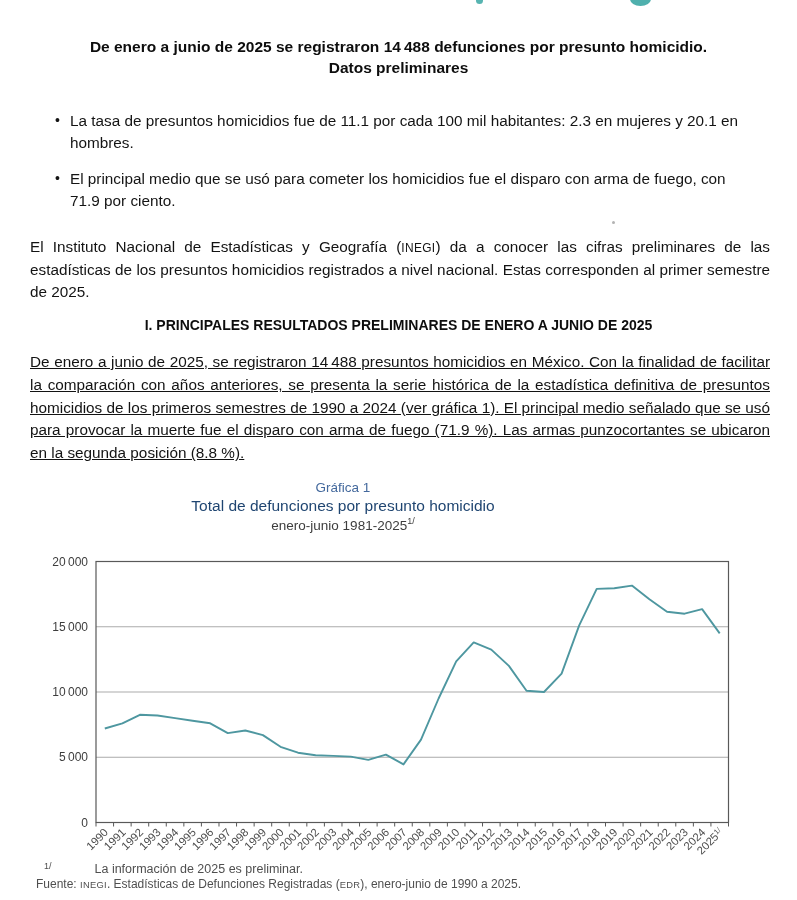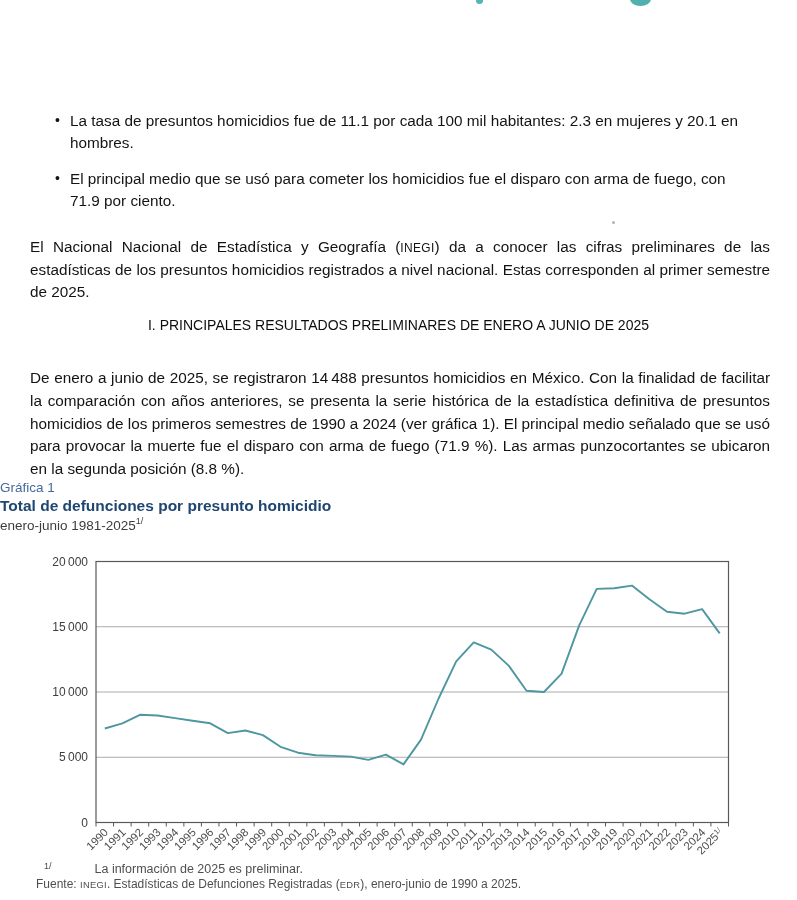--- a/index.html
+++ b/index.html
@@ -14,28 +14,28 @@
   .stray-dot{position:absolute;left:612px;top:221px;width:3px;height:3px;border-radius:50%;background:#b3b3b3;}
 
   .doc-title{position:absolute;top:36px;left:40px;right:40px;text-align:center;
     font-weight:bold;font-size:15.5px;line-height:21px;color:#0d0d0d;}
   .bullets{position:absolute;top:110px;left:70px;right:50px;font-size:15.3px;line-height:21.5px;}
   .bullet-item{position:relative;margin-bottom:15px;}
   .bullet-dot{position:absolute;left:-15px;top:0;font-size:14px;}
   .para{position:absolute;left:30px;right:27px;font-size:15.3px;line-height:22px;
     text-align:justify;color:#131313;}
   .para.p1{top:236px;}
-  .para.p2{top:367px;line-height:22.8px;}
+  .para.p2{top:351px;line-height:22.8px;text-decoration:underline;}
   .section-heading{position:absolute;top:317px;left:30px;right:30px;text-align:center;
-    font-weight:normal;font-size:14px;color:#0d0d0d;}
+    font-weight:bold;font-size:14px;color:#0d0d0d;}
   .s-sc{font-size:0.78em;letter-spacing:0.03em;margin-top:22px;}
 
-  .chart-head{position:absolute;top:480px;left:0;width:686px;text-align:left;}
+  .chart-head{position:absolute;top:480px;left:0;width:686px;text-align:center;}
   .chart-label{font-size:13.5px;color:#44699d;margin-bottom:2px;}
-  .chart-title{font-size:15.5px;font-weight:bold;color:#1f4571;margin-bottom:1px;}
+  .chart-title{font-size:15.5px;font-weight:normal;color:#1f4571;margin-bottom:1px;}
   .chart-subtitle{font-size:13.5px;color:#3d3d3d;}
   .chart-subtitle .sup{vertical-align:super;font-size:9px;}
   .chart-units{font-size:12.5px;color:#3d3d3d;}
 
   .chart-wrap{position:absolute;top:550px;left:0;width:797px;height:345px;}
   svg text{font-family:"Liberation Sans",sans-serif;}
 
   .footnote-1{position:absolute;top:862px;left:44px;font-size:12.5px;color:#4f4f4f;}
   .fn-marker{font-size:9px;vertical-align:top;position:relative;top:-1px;}
   .fn-text{display:inline-block;margin-left:43px;}
@@ -43,33 +43,37 @@
 </style>
 </head>
 <body>
 
 <div class="page">
 
   <span class="artifact a1"></span>
   <span class="artifact a2"></span>
   <span class="stray-dot"></span>
 
+  <div class="doc-title">
+    <div>De enero a junio de 2025 se registraron 14 488 defunciones por presunto homicidio.</div>
+    <div>Datos preliminares</div>
+  </div>
 
   <div class="bullets">
     <div class="bullet-item">
       <span class="bullet-dot">•</span>
       <span>La tasa de presuntos homicidios fue de 11.1 por cada 100 mil habitantes: 2.3 en mujeres y 20.1 en hombres.</span>
     </div>
     <div class="bullet-item">
       <span class="bullet-dot">•</span>
       <span>El principal medio que se usó para cometer los homicidios fue el disparo con arma de fuego, con 71.9 por ciento.</span>
     </div>
   </div>
 
-  <div class="para p1"><span>El Nacional Nacional de Estadística y Geografía (</span><span class="s-sc">INEGI</span><span>) da a conocer las cifras preliminares de las estadísticas de los presuntos homicidios registrados a nivel nacional. Estas corresponden al primer semestre de 2025.</span></div>
+  <div class="para p1"><span>El Instituto Nacional de Estadísticas y Geografía (</span><span class="s-sc">INEGI</span><span>) da a conocer las cifras preliminares de las estadísticas de los presuntos homicidios registrados a nivel nacional. Estas corresponden al primer semestre de 2025.</span></div>
 
   <div class="section-heading">I. PRINCIPALES RESULTADOS PRELIMINARES DE ENERO A JUNIO DE 2025</div>
 
   <div class="para p2">De enero a junio de 2025, se registraron 14 488 presuntos homicidios en México. Con la finalidad de facilitar la comparación con años anteriores, se presenta la serie histórica de la estadística definitiva de presuntos homicidios de los primeros semestres de 1990 a 2024 (ver gráfica 1). El principal medio señalado que se usó para provocar la muerte fue el disparo con arma de fuego (71.9 %). Las armas punzocortantes se ubicaron en la segunda posición (8.8 %).</div>
 
   <div class="chart-head">
     <div class="chart-label">Gráfica 1</div>
     <div class="chart-title">Total de defunciones por presunto homicidio</div>
     <div class="chart-subtitle"><span>enero-junio 1981-2025</span><span class="sup">1/</span></div>
   </div>

